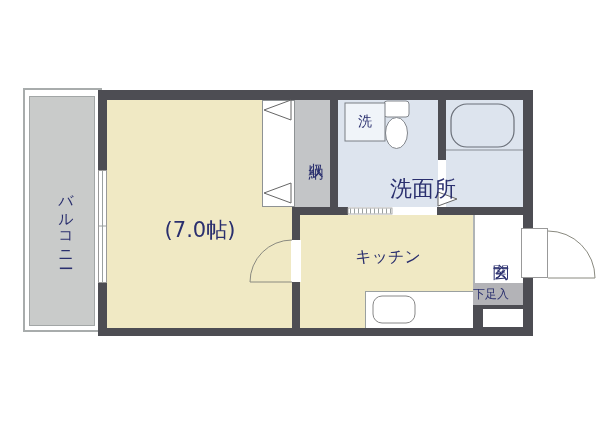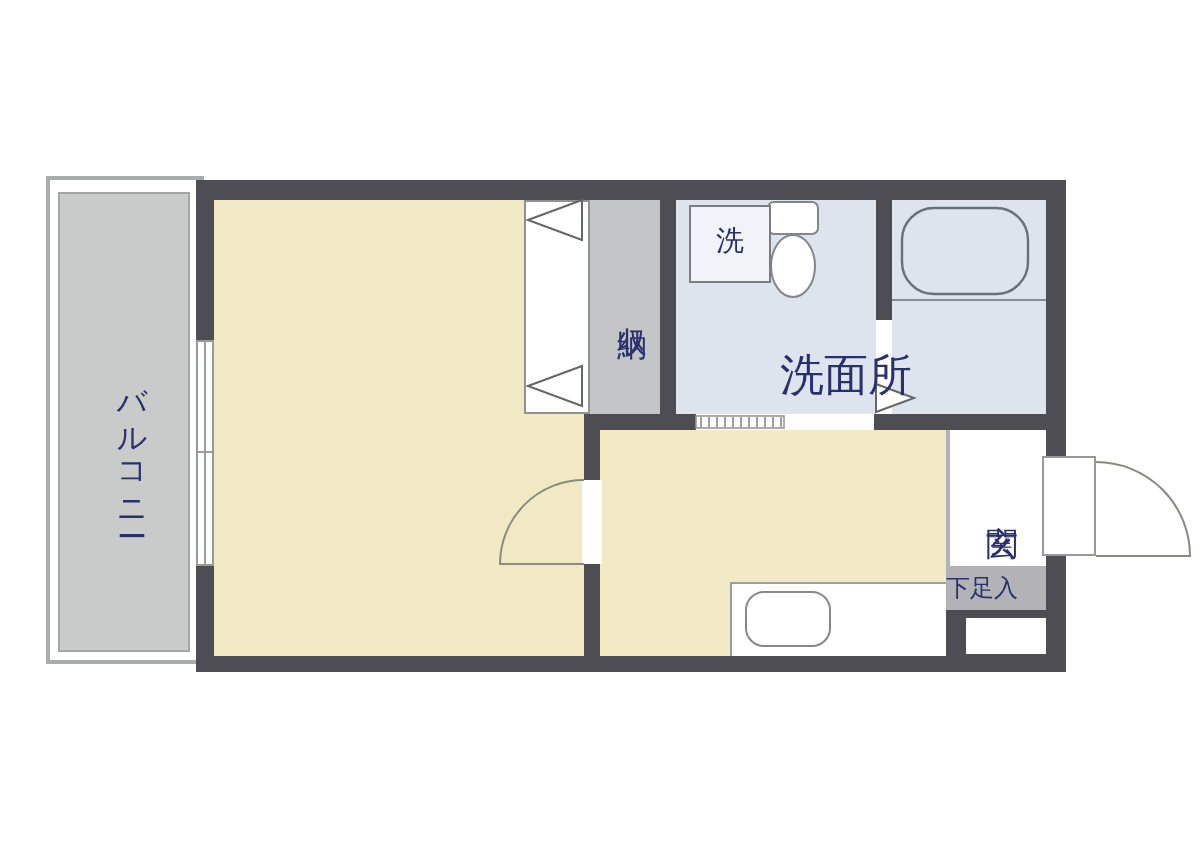--- a/index.html
+++ b/index.html
@@ -87,19 +87,21 @@
     <path d="M 548,231 A 47,47 0 0 1 595,278 L 548,278" fill="none" stroke="#8a8a80" stroke-width="1"></path>
 
     <line x1="102.5" y1="171" x2="102.5" y2="282" stroke="#9aa0a0" stroke-width="1"></line>
     <line x1="99" y1="226" x2="106" y2="226" stroke="#9aa0a0" stroke-width="1"></line>
 
     <rect x="348" y="208" width="44" height="6" fill="#ffffff" stroke="#999" stroke-width="0.8"></rect>
     <line x1="350" y1="211" x2="391" y2="211" stroke="#9aa0a0" stroke-width="5" stroke-dasharray="1 3"></line>
   </svg>
 
   <div class="abs lbl vert" style="left:50px;top:164px;width:24px;height:118px;font-size:15px;">バルコニー</div>
+  <div class="abs lbl" style="left:138px;top:218px;width:124px;font-size:21px;">(7.0帖)</div>
   <div class="abs lbl vert" style="left:302px;top:122px;width:22px;height:62px;font-size:15px;">収納</div>
   <div class="abs lbl" style="left:345px;top:113px;width:40px;font-size:14px;">洗</div>
   <div class="abs lbl" style="left:338px;top:176px;width:104px;font-size:22px;margin-left:33px;">洗面所</div>
+  <div class="abs lbl" style="left:310px;top:248px;width:156px;font-size:16px;">キッチン</div>
   <div class="abs lbl vert" style="left:488px;top:227px;width:22px;height:50px;font-size:16px;">玄関</div>
   <div class="abs lbl" style="left:473px;top:288px;width:36px;font-size:12px;">下足入</div>
 
 </div>
 
 </body></html>

